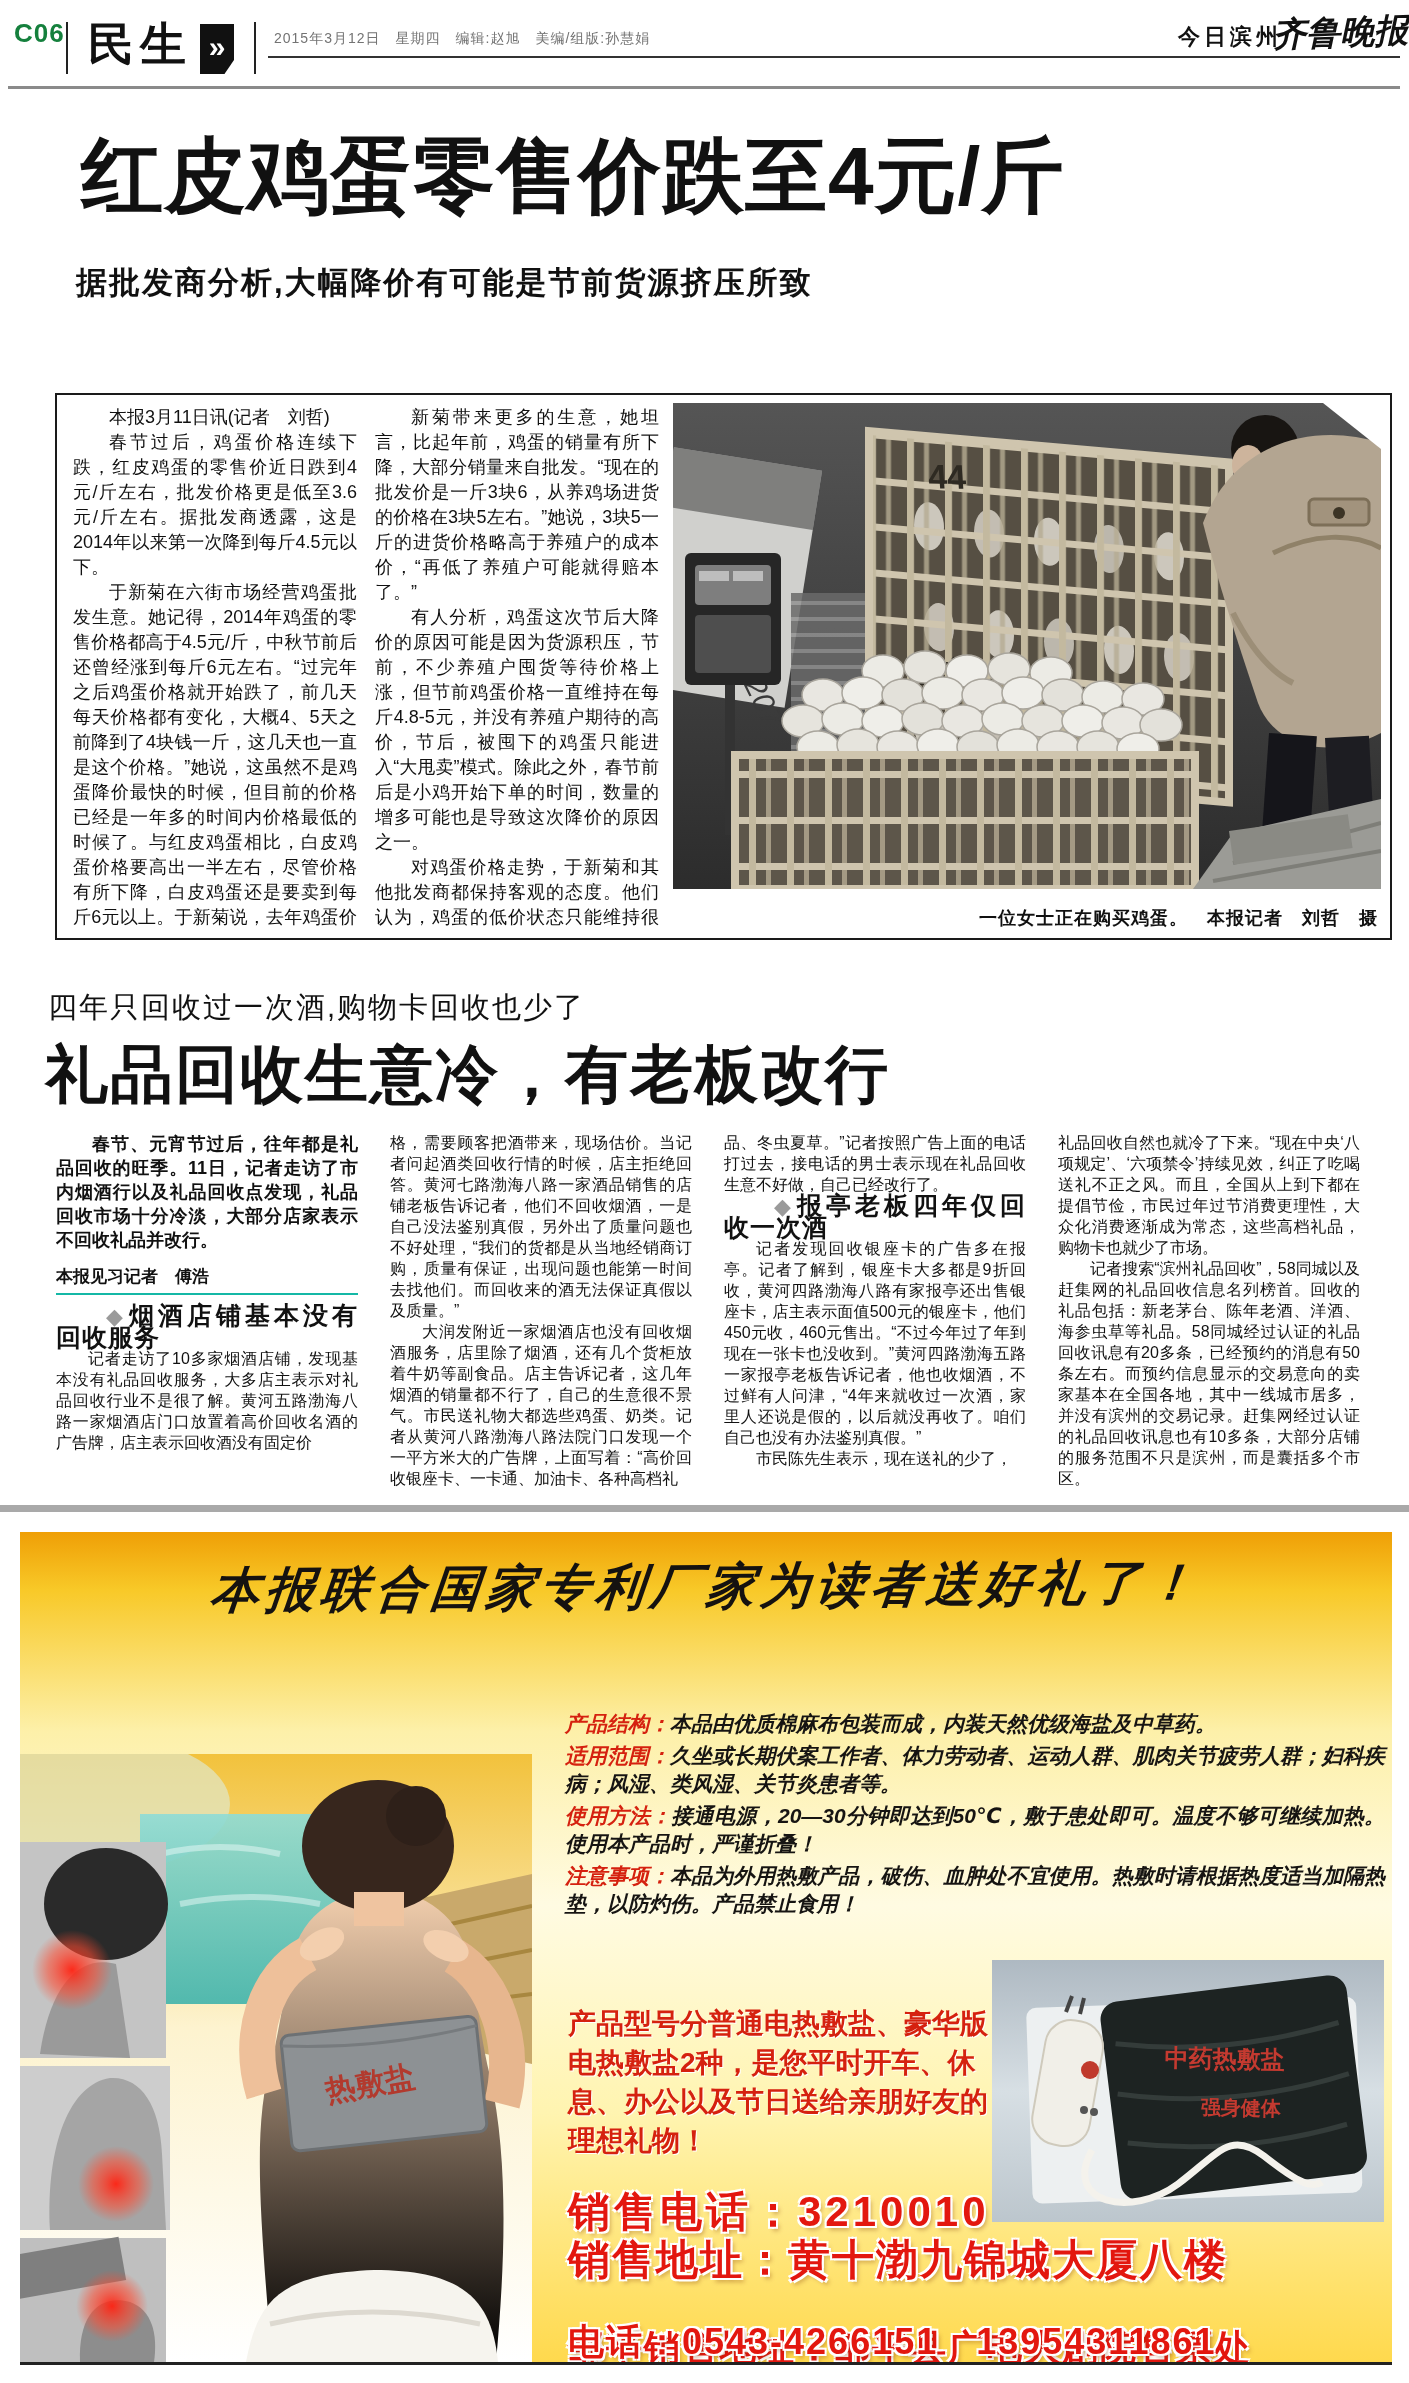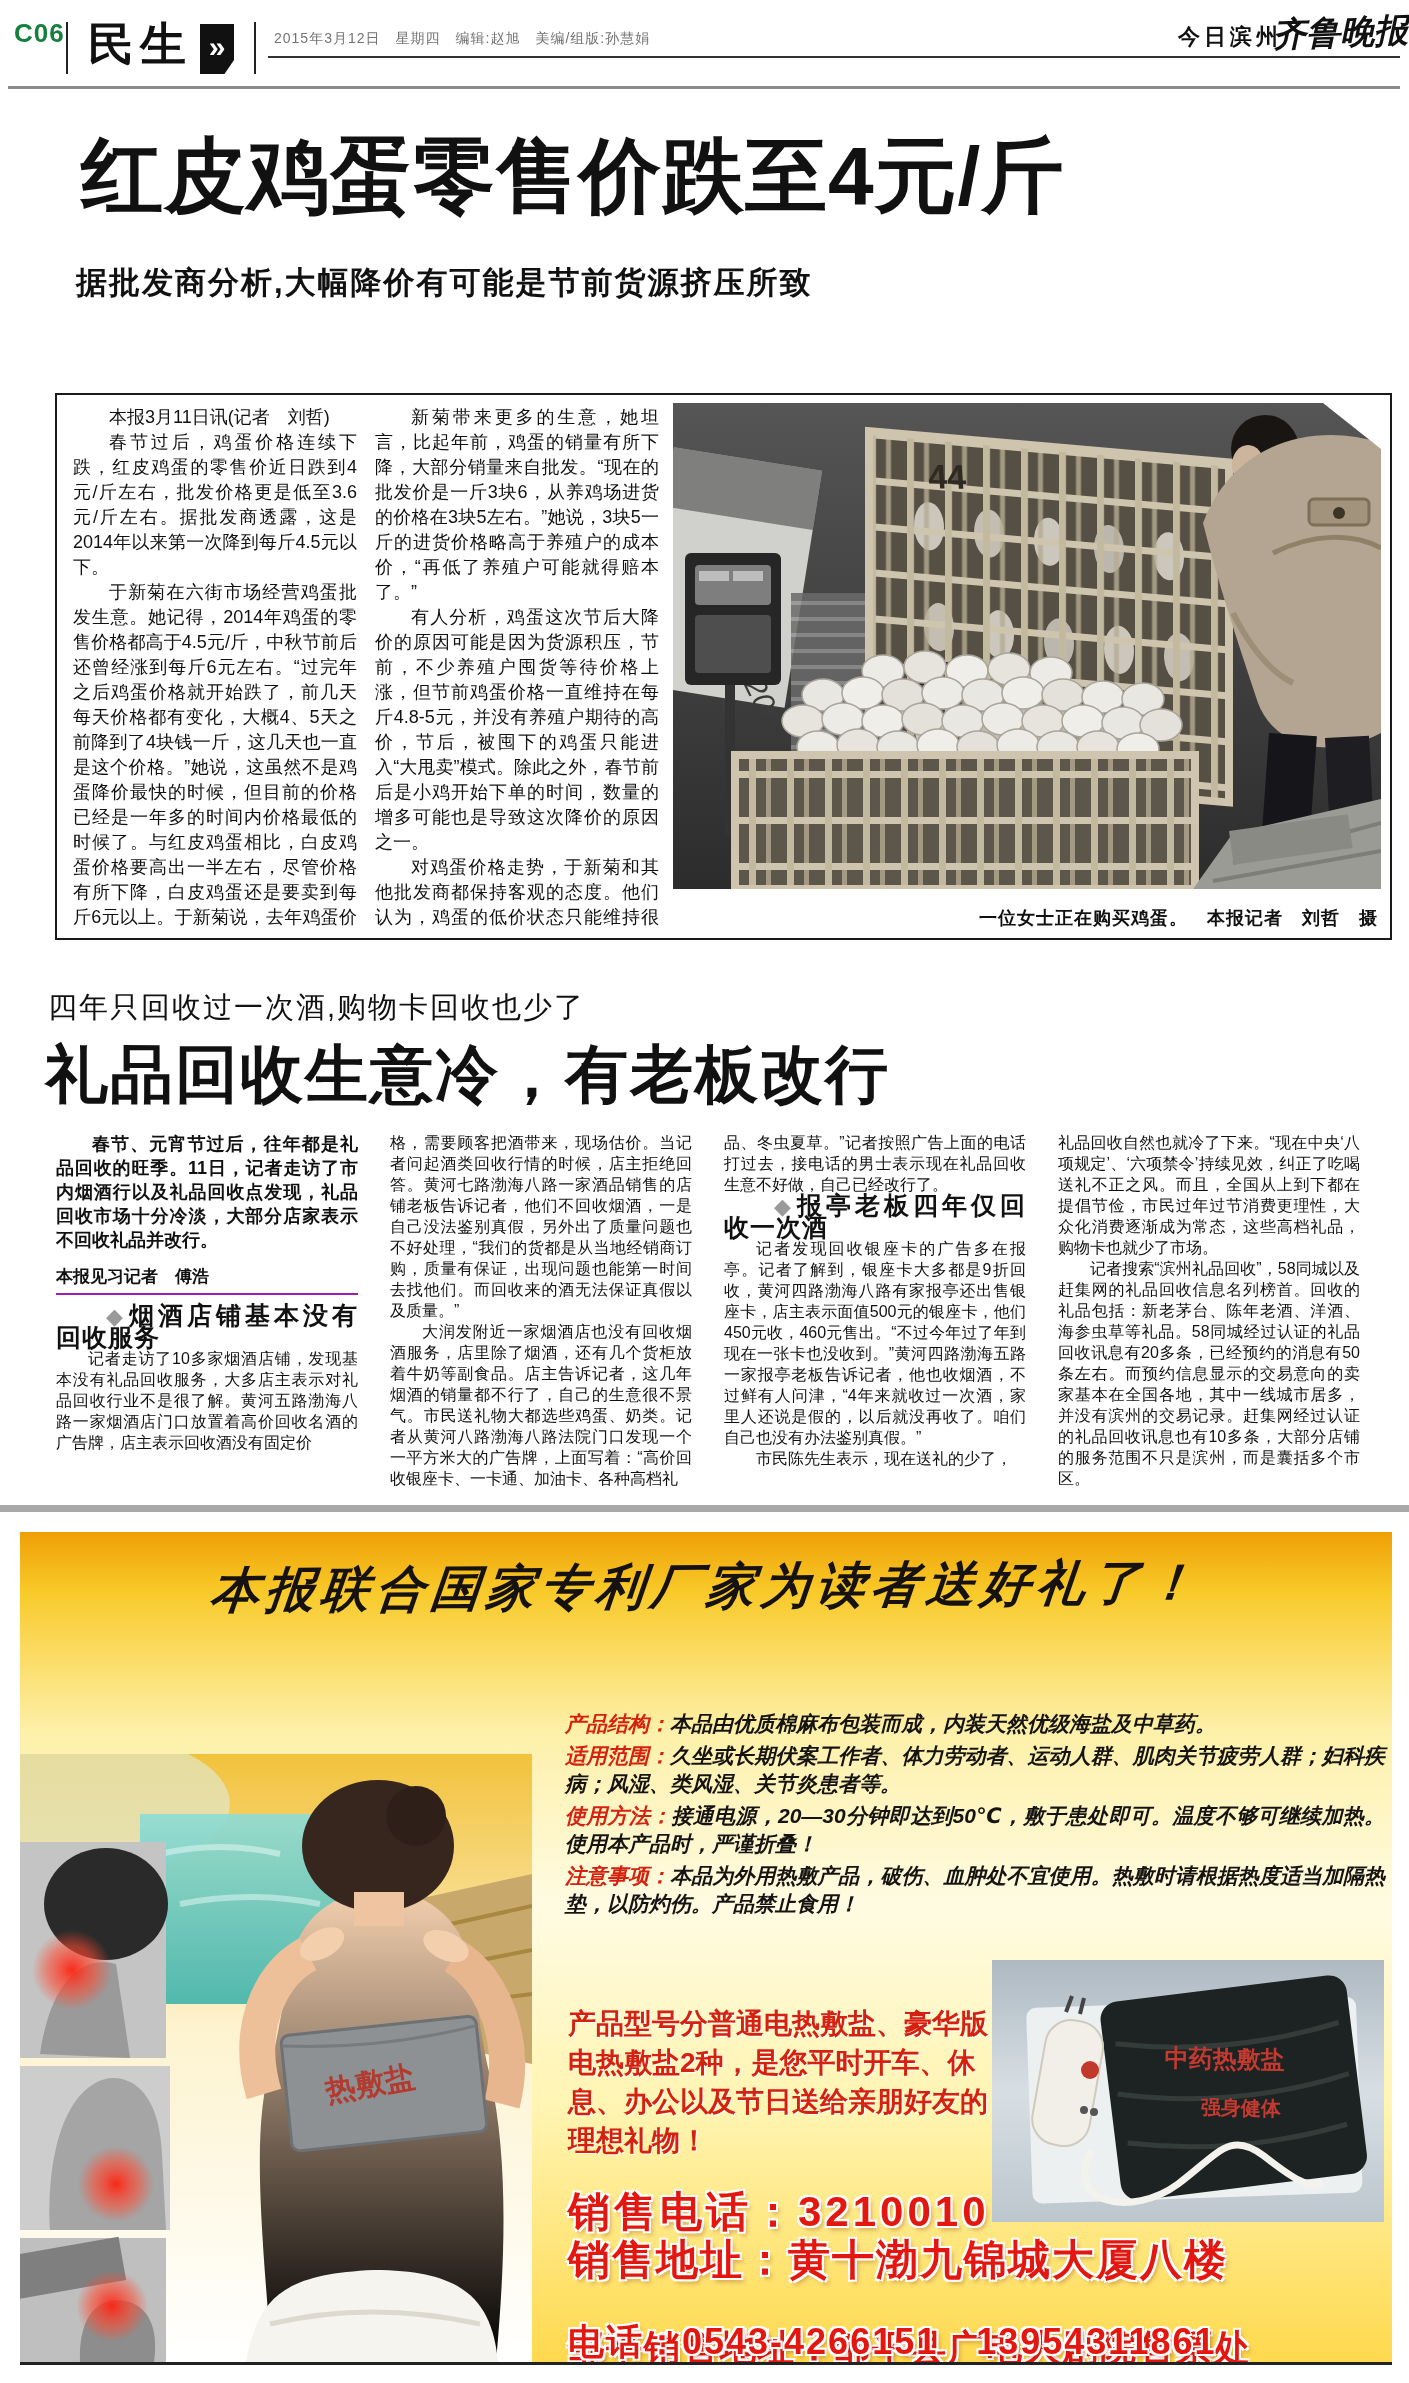--- a/index.html
+++ b/index.html
@@ -29,21 +29,21 @@
   .a1c2{left:318px;top:10px;width:284px;height:523px;}
   .a1-photo{left:616px;top:8px;width:708px;height:486px;}
   .a1-caption{right:12px;bottom:8px;font-size:18px;font-weight:bold;letter-spacing:1px;}
   
   .a2-kicker{left:48px;top:988px;font-size:29px;letter-spacing:2px;}
   .a2-headline{left:45px;top:1032px;font-size:63px;font-weight:900;letter-spacing:2px;white-space:nowrap;}
   .a2col{top:1132px;width:302px;height:372px;font-size:16px;line-height:21px;text-align:justify;overflow:hidden;}
   .a2col p{margin:0;text-indent:2em;}
   .a2-lead{font-size:18px;line-height:24px;font-weight:bold;}
   .a2-byline{display:block;margin:14px 0 10px 0;font-size:17px;font-weight:bold;
-             border-bottom:2px solid #a21caf;padding-bottom:6px;text-indent:0;}
+             border-bottom:2px solid #14b8a6;padding-bottom:6px;text-indent:0;}
   .a2-subhead{font-size:25px;font-weight:900;margin:16px 0 14px 0;text-indent:0;letter-spacing:1px;}
   .diamond{color:#9a9a9a;font-size:22px;margin-right:2px;}
   .mid-rule{left:0px;top:1505px;width:1409px;height:7px;background:#a9a9a9;}
   
   .ad{left:20px;top:1532px;width:1372px;height:830px;
       background:linear-gradient(180deg,#ef9f06 0%,#f8c928 7%,#fdf0a9 24%,#fffbe2 45%,#fff4b0 70%,#ffd94d 100%);
       border-bottom:3px solid #222;overflow:hidden;}
   .ad-banner{left:0;top:22px;width:100%;text-align:center;font-size:49px;font-weight:900;
              font-family:"Liberation Serif","DejaVu Serif",serif;font-style:italic;letter-spacing:6px;
              transform:skewX(-6deg) rotate(-0.5deg);color:#151210;}

